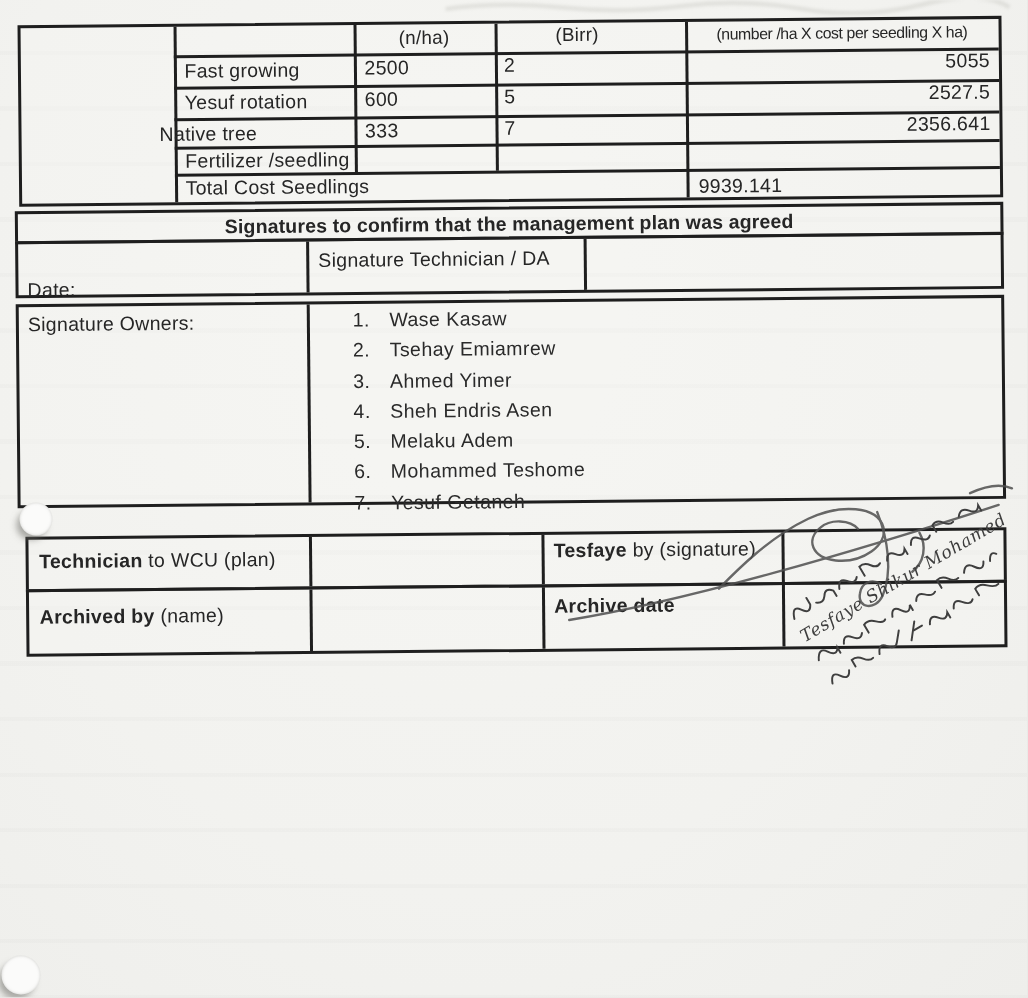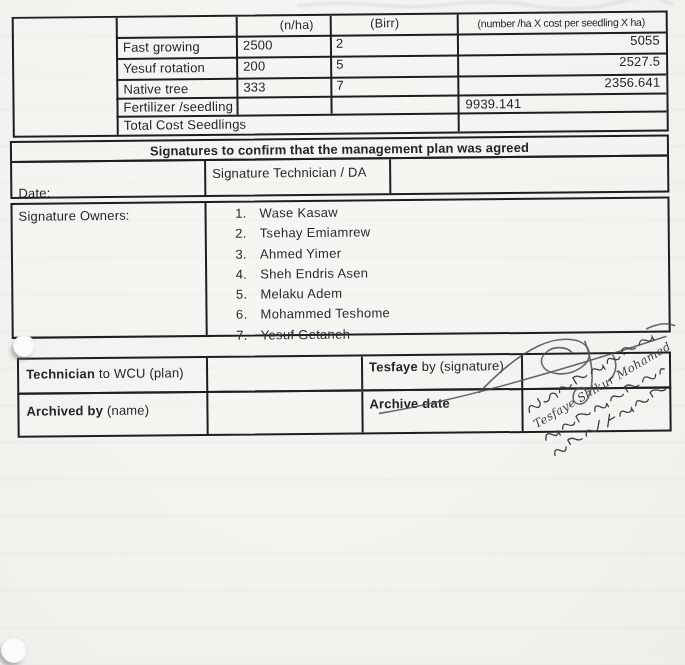--- a/index.html
+++ b/index.html
@@ -49,43 +49,43 @@
       <div class="vline" style="left:102px;top:0;height:117px;"></div>
       <div class="vline" style="left:222px;top:0;height:98px;"></div>
       <div class="vline" style="left:316px;top:0;height:98px;"></div>
       <div class="vline" style="left:443px;top:0;height:117px;"></div>
       <div class="hline" style="left:102px;top:19px;width:550px;"></div>
       <div class="hline" style="left:102px;top:40px;width:550px;"></div>
       <div class="hline" style="left:102px;top:61px;width:550px;"></div>
       <div class="hline" style="left:102px;top:80px;width:550px;"></div>
       <div class="hline" style="left:102px;top:98px;width:550px;"></div>
 
-      <div class="cell hdr center" style="left:222px;top:2px;width:94px;padding-left:14px;">(n/ha)</div>
+      <div class="cell hdr center" style="left:222px;top:2px;width:94px;">(n/ha)</div>
       <div class="cell hdr center" style="left:316px;top:1px;width:110px;">(Birr)</div>
       <div class="cell formula center" style="left:443px;top:3px;width:209px;">(number /ha X cost per seedling X ha)</div>
 
       <div class="cell" style="left:109px;top:22px;">Fast growing</div>
       <div class="cell num" style="left:229px;top:21px;">2500</div>
       <div class="cell num" style="left:322px;top:20px;">2</div>
       <div class="cell num right" style="left:443px;top:20px;width:203px;">5055</div>
 
       <div class="cell" style="left:109px;top:43px;">Yesuf rotation</div>
-      <div class="cell num" style="left:229px;top:42px;">200</div>
+      <div class="cell num" style="left:229px;top:42px;">600</div>
       <div class="cell num" style="left:322px;top:41px;">5</div>
       <div class="cell num right" style="left:443px;top:41px;width:203px;">2527.5</div>
 
-      <div class="cell" style="left:109px;top:64px;">Native tree</div>
+      <div class="cell" style="left:92px;top:64px;">Native tree</div>
       <div class="cell num" style="left:229px;top:63px;">333</div>
       <div class="cell num" style="left:322px;top:62px;">7</div>
       <div class="cell num right" style="left:443px;top:62px;width:203px;">2356.641</div>
 
       <div class="cell" style="left:109px;top:82px;">Fertilizer /seedling</div>
 
       <div class="cell" style="left:109px;top:100px;">Total Cost Seedlings</div>
-      <div class="cell num" style="left:451px;top:82px;">9939.141</div>
+      <div class="cell num" style="left:451px;top:102px;">9939.141</div>
     </div>
 
     <div class="box" style="left:11px;top:141px;width:659px;height:22px;">
       <div class="cell heading-band center" style="left:0;top:2px;width:655px;">Signatures to confirm that the management plan was agreed</div>
     </div>
 
     <div class="box" style="left:11px;top:161px;width:659px;height:38px;">
       <div class="vline" style="left:192px;top:0;height:34px;"></div>
       <div class="vline" style="left:377px;top:0;height:34px;"></div>
       <div class="cell" style="left:6px;top:23px;">Date:</div>

